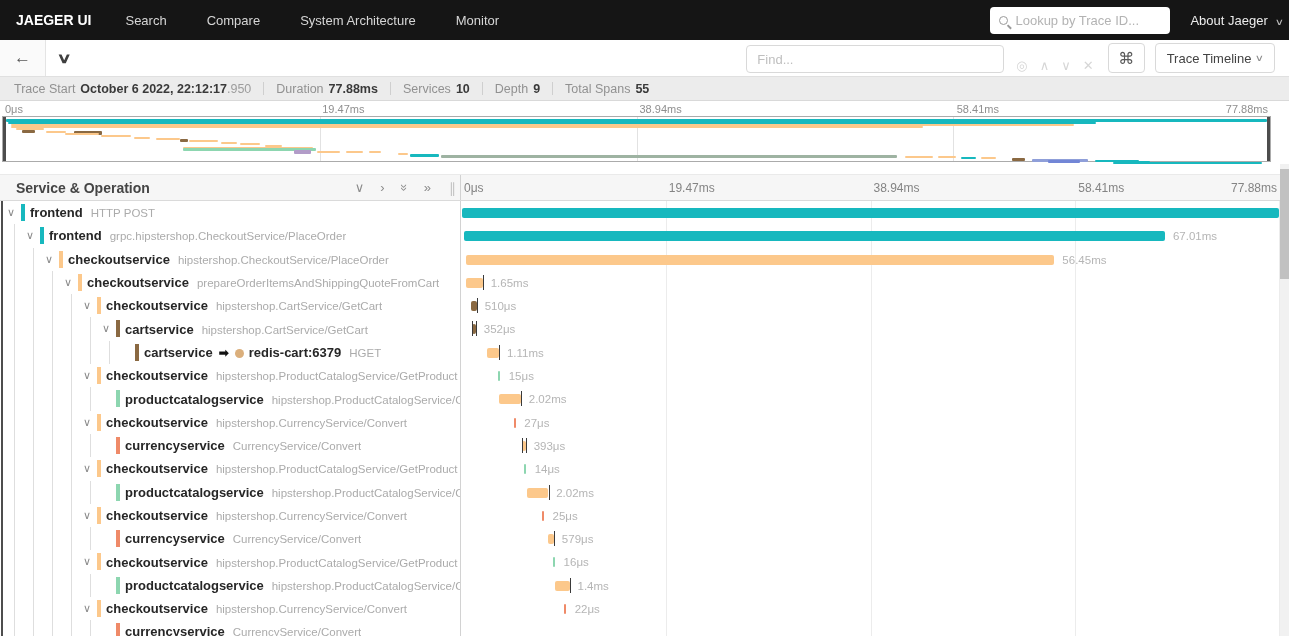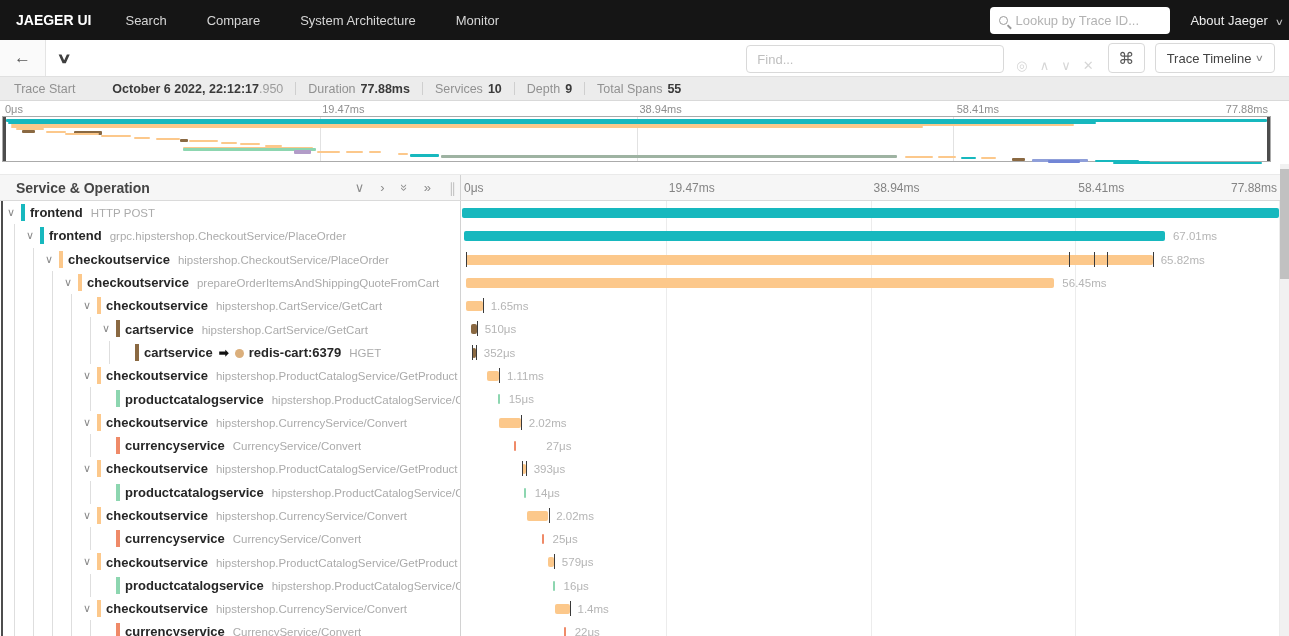--- a/index.html
+++ b/index.html
@@ -122,21 +122,21 @@
       <span>⌘</span>
     </div>
     <div class="viewbtn">
       <span>Trace Timeline</span>
       <span class="caret">∨</span>
     </div>
   </div>
 </div>
 
 <div class="metabar" id="meta-items">
-    <span style="display: inline-flex; align-items: baseline; gap: 32px;">
+    <span style="display: inline-flex; align-items: baseline;">
       <span class="mlabel">Trace Start</span>
       <span class="mvalue">October 6 2022, 22:12:17<span class="msuffix">.950</span></span>
     </span>
     <span class="msep"></span>
     <span style="display: inline-flex; align-items: baseline;">
       <span class="mlabel">Duration</span>
       <span class="mvalue">77.88ms</span>
     </span>
     <span class="msep"></span>
     <span style="display: inline-flex; align-items: baseline;">
@@ -460,29 +460,20 @@
       <div class="vgrid" style="left: 75%;"></div>
       <div class="vgrid" style="right: 0px;"></div>
       <div class="rrow">
         <div class="bar" style="left: 0.15%; width: 99.7%; background: rgb(23, 184, 190);"></div>
       </div>
       <div class="rrow">
         <div class="bar" style="left: 0.35%; width: 85.6%; background: rgb(23, 184, 190);"></div>
         <span class="dur" style="left: calc(85.95% + 8px);">67.01ms</span>
       </div>
       <div class="rrow">
-        <div class="bar" style="left: 0.55%; width: 83.9%; background: rgb(252, 200, 139);"></div>
-        <div class="btick" style="left: 0.6%;"></div>
-        <div class="btick" style="left: 74.2%;"></div>
-        <div class="btick" style="left: 77.3%;"></div>
-        <div class="btick" style="left: 78.9%;"></div>
-        <div class="btick" style="left: 84.45%;"></div>
-        <span class="dur" style="left: calc(84.45% + 8px);">65.82ms</span>
-      </div>
-      <div class="rrow">
         <div class="bar" style="left: 0.55%; width: 71.9%; background: rgb(252, 200, 139);"></div>
         <span class="dur" style="left: calc(72.45% + 8px);">56.45ms</span>
       </div>
       <div class="rrow">
         <div class="bar" style="left: 0.55%; width: 2.1%; background: rgb(252, 200, 139);"></div>
         <div class="btick" style="left: 2.72%;"></div>
         <span class="dur" style="left: calc(2.65% + 8px);">1.65ms</span>
       </div>
       <div class="rrow">
         <div class="bar" style="left: 1.25%; width: 0.66%; background: rgb(138, 105, 66);"></div>
@@ -504,21 +495,21 @@
         <div class="bar" style="left: 4.55%; width: 0.2%; background: rgb(141, 214, 176);"></div>
         <span class="dur" style="left: calc(4.85% + 8px);">15μs</span>
       </div>
       <div class="rrow">
         <div class="bar" style="left: 4.7%; width: 2.6%; background: rgb(252, 200, 139);"></div>
         <div class="btick" style="left: 7.34%;"></div>
         <span class="dur" style="left: calc(7.3% + 8px);">2.02ms</span>
       </div>
       <div class="rrow">
         <div class="bar" style="left: 6.45%; width: 0.15%; background: rgb(239, 138, 104);"></div>
-        <span class="dur" style="left: calc(6.75% + 8px); margin-left: 22px;">27μs</span>
+        <span class="dur" style="left: calc(6.75% + 8px);">27μs</span>
       </div>
       <div class="rrow">
         <div class="bar" style="left: 7.4%; width: 0.5%; background: rgb(252, 200, 139);"></div>
         <div class="btick" style="left: 7.42%;"></div>
         <div class="btick" style="left: 7.94%;"></div>
         <span class="dur" style="left: calc(7.9% + 8px);">393μs</span>
       </div>
       <div class="rrow">
         <div class="bar" style="left: 7.72%; width: 0.15%; background: rgb(141, 214, 176);"></div>
         <span class="dur" style="left: calc(8.02% + 8px);">14μs</span>

